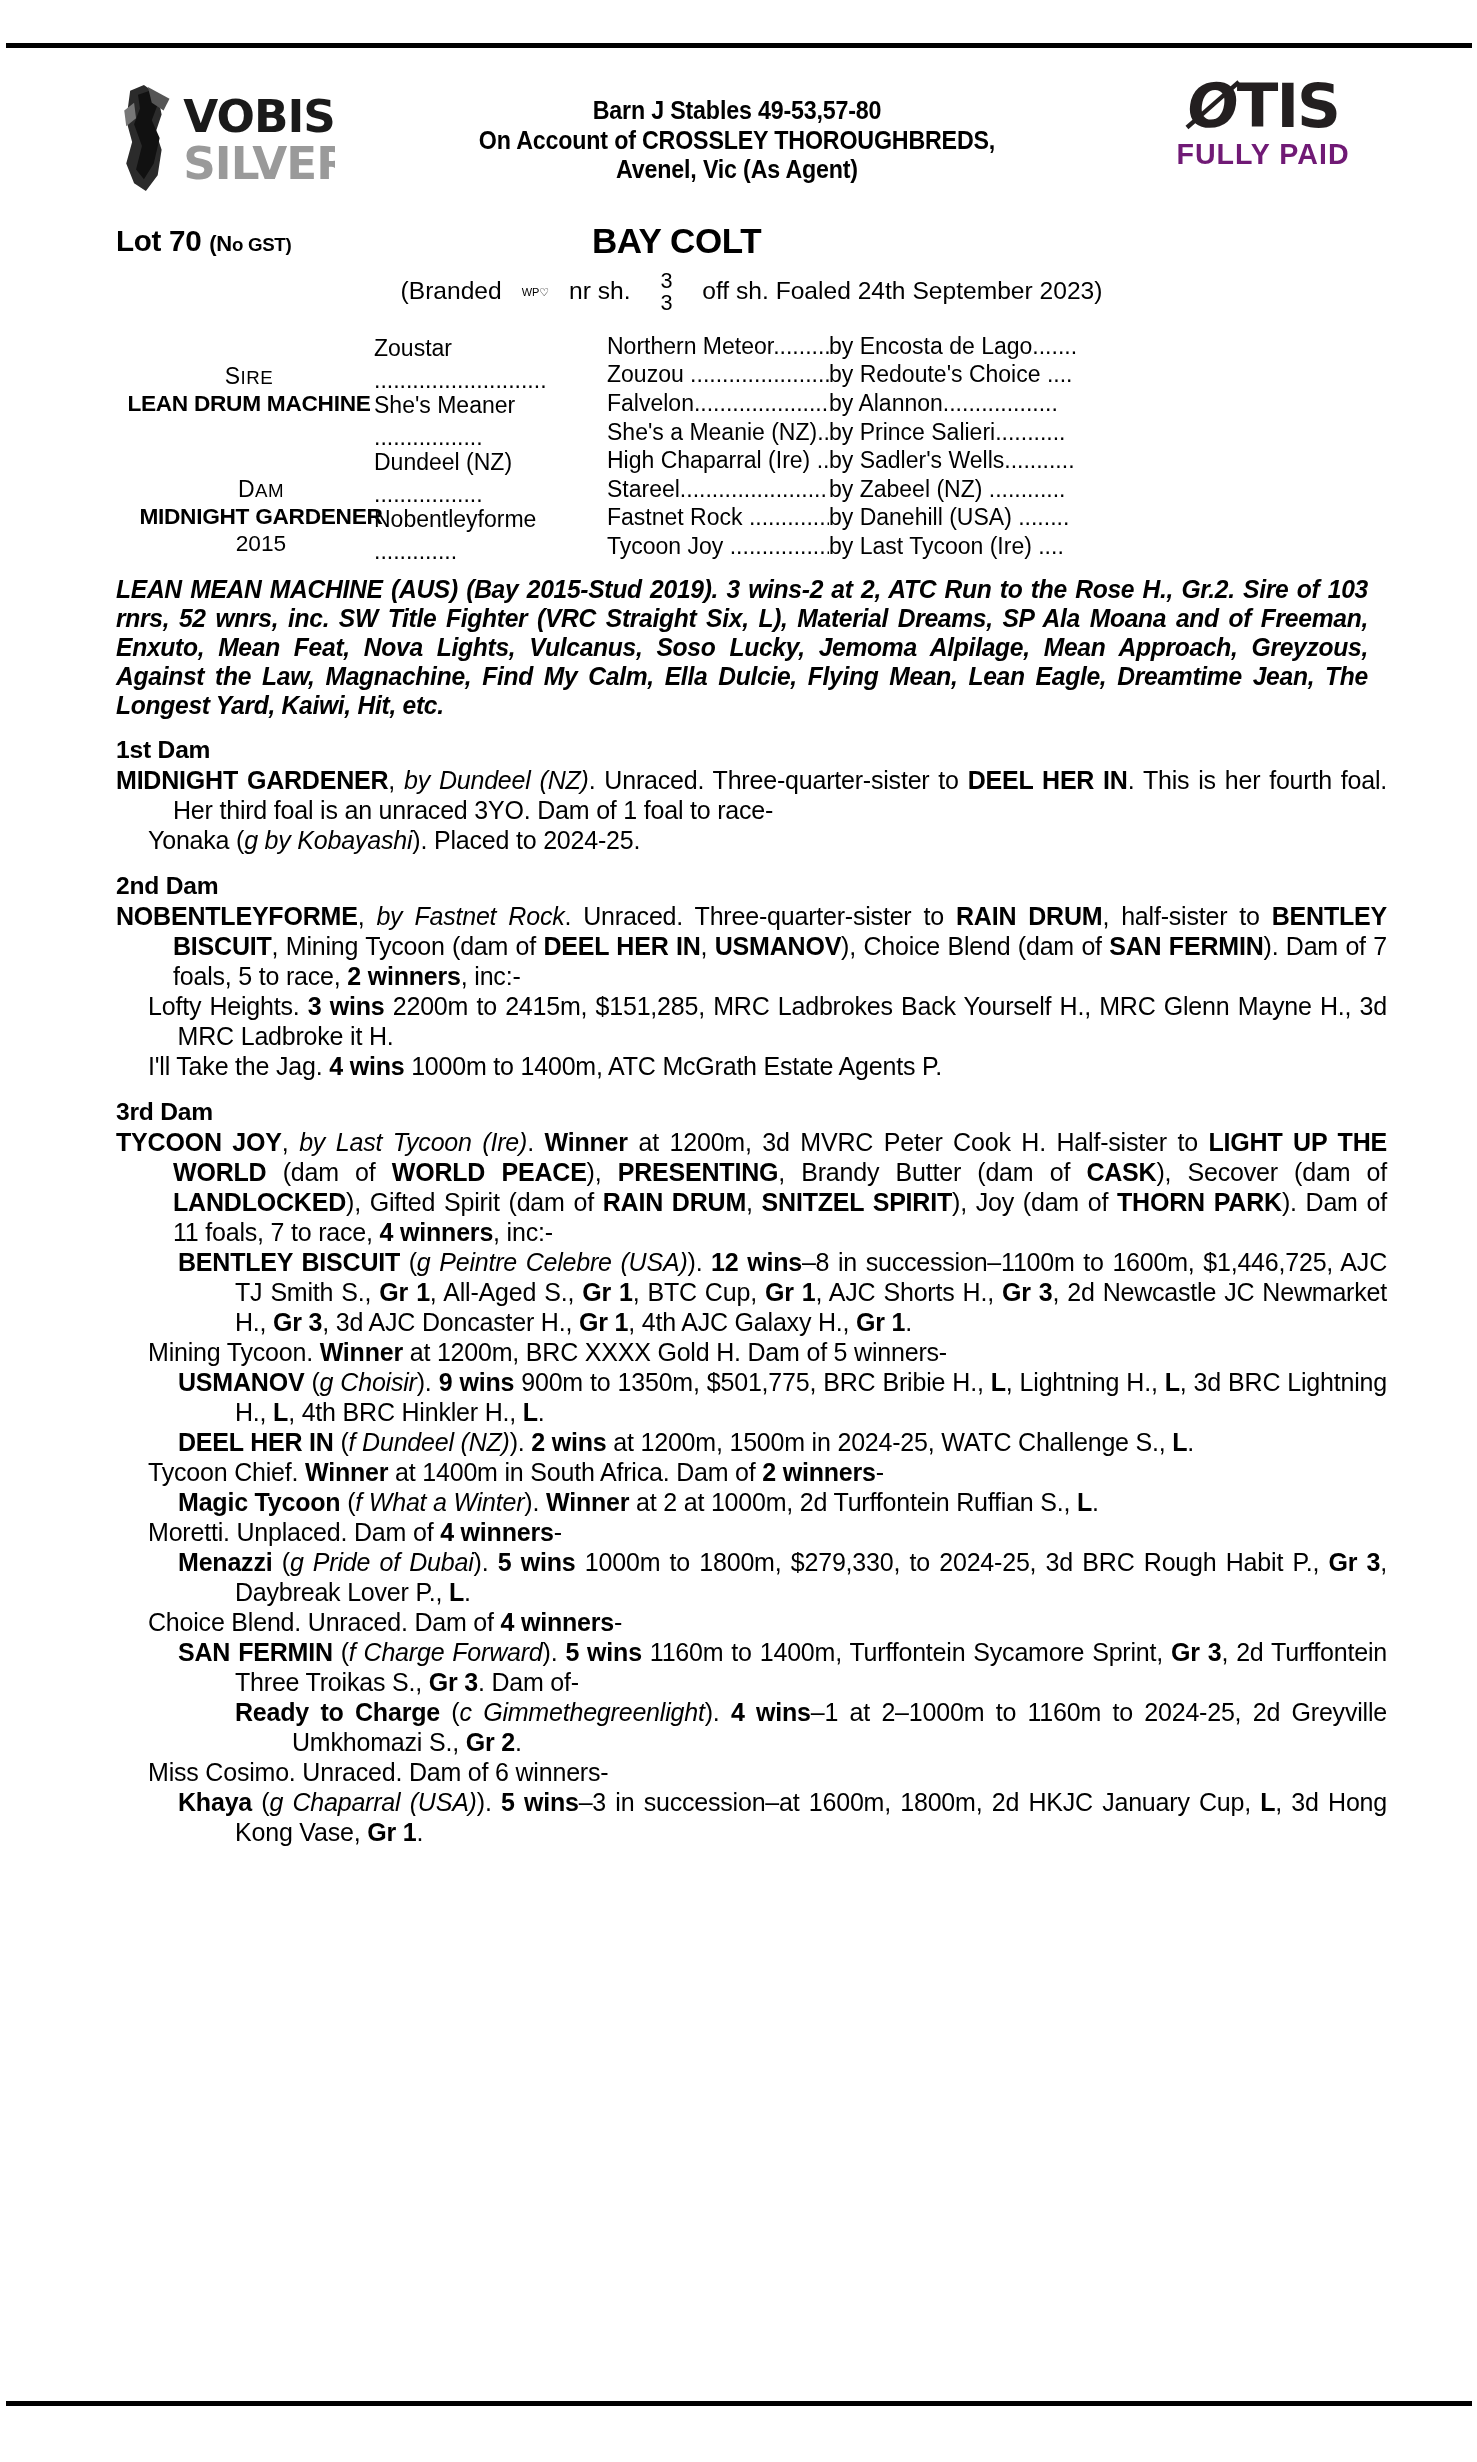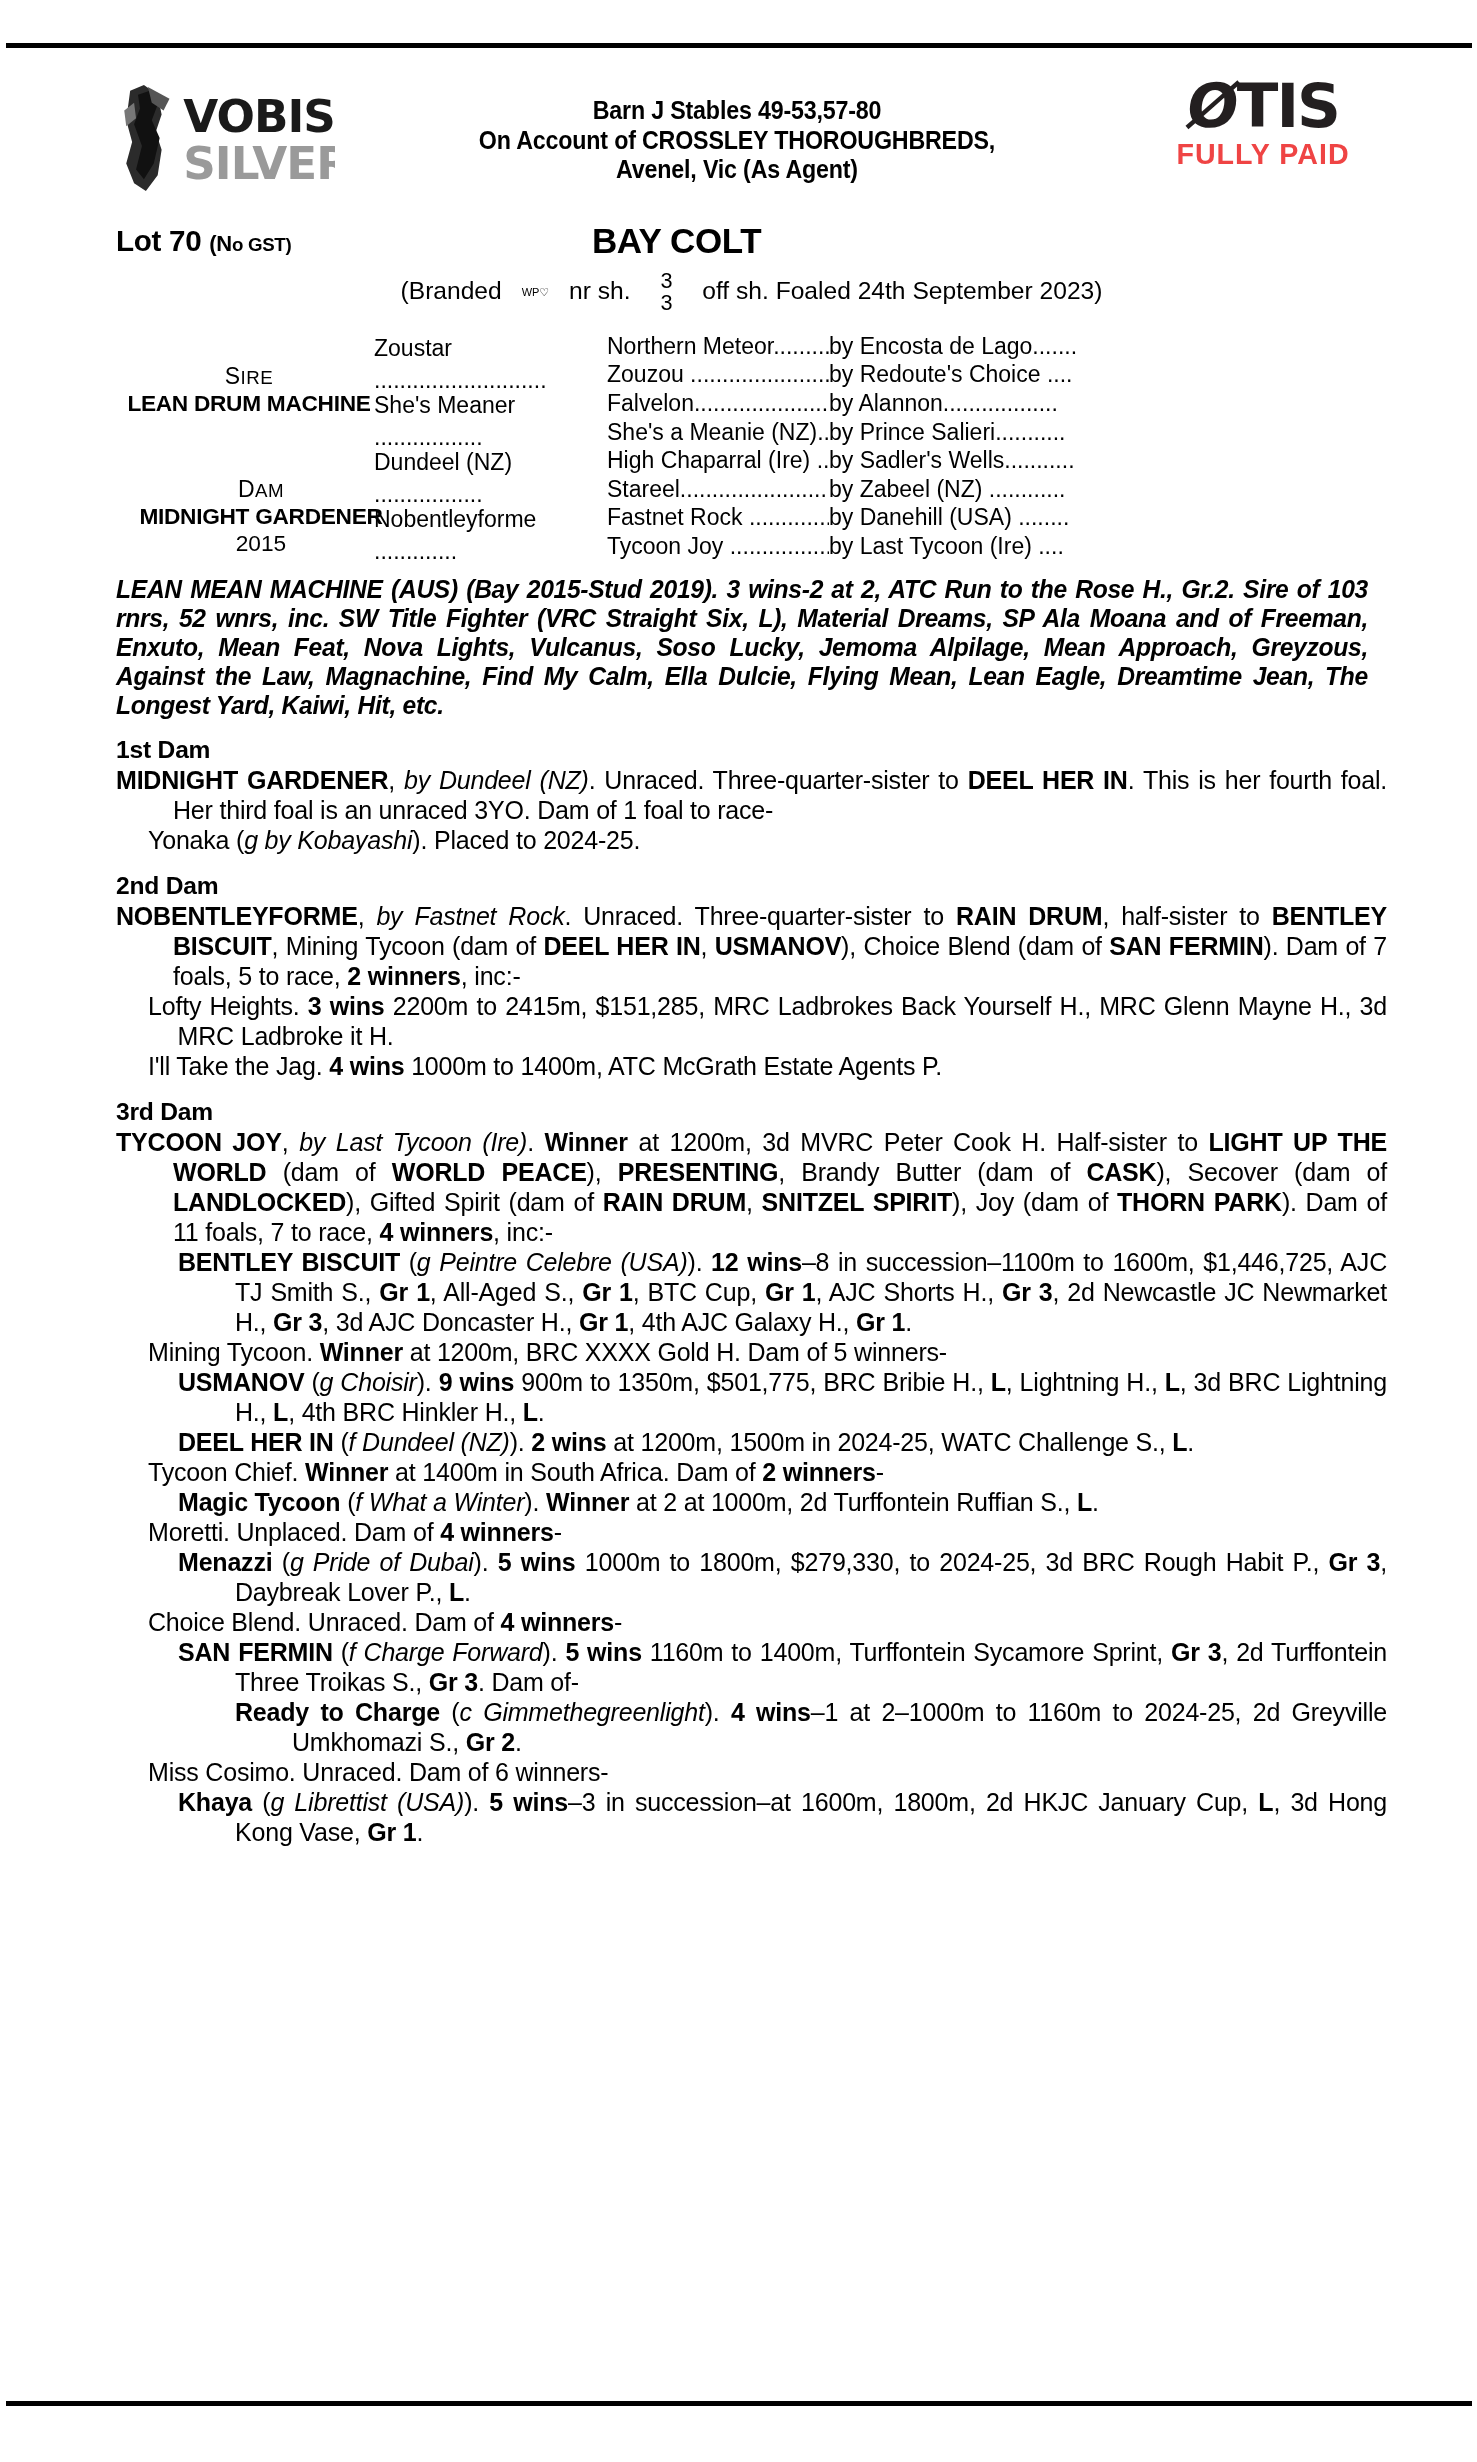--- a/index.html
+++ b/index.html
@@ -90,21 +90,21 @@
   }
   .otis-mark .oslash {
     display: inline-block;
     transform: skewX(-8deg);
   }
   .otis-sub {
     font-size: 28.6px;
     font-weight: bold;
     letter-spacing: 1px;
     line-height: 33px;
-    color: #ef4444;
+    color: #701a75;
     margin-top: 2px;
   }
 
   
   .lotline {
     position: relative;
     height: 45px;
   }
   .lot-label {
     position: absolute;
@@ -369,18 +369,18 @@
         <div class="p ind2"><span class="hang2"><b>USMANOV</b> (<i>g Choisir</i>). <b>9 wins</b> 900m to 1350m, $501,775, BRC Bribie H., <b>L</b>, Lightning H., <b>L</b>, 3d BRC Lightning H., <b>L</b>, 4th BRC Hinkler H., <b>L</b>.</span></div>
         <div class="p ind2"><span class="hang2"><b>DEEL HER IN</b> (<i>f Dundeel (NZ)</i>). <b>2 wins</b> at 1200m, 1500m in 2024-25, WATC Challenge S., <b>L</b>.</span></div>
         <div class="p ind1"><span class="hang2">Tycoon Chief. <b>Winner</b> at 1400m in South Africa. Dam of <b>2 winners</b>-</span></div>
         <div class="p ind2"><span class="hang2"><b>Magic Tycoon</b> (<i>f What a Winter</i>). <b>Winner</b> at 2 at 1000m, 2d Turffontein Ruffian S., <b>L</b>.</span></div>
         <div class="p ind1"><span class="hang2">Moretti. Unplaced. Dam of <b>4 winners</b>-</span></div>
         <div class="p ind2"><span class="hang2"><b>Menazzi</b> (<i>g Pride of Dubai</i>). <b>5 wins</b> 1000m to 1800m, $279,330, to 2024-25, 3d BRC Rough Habit P., <b>Gr 3</b>, Daybreak Lover P., <b>L</b>.</span></div>
         <div class="p ind1"><span class="hang2">Choice Blend. Unraced. Dam of <b>4 winners</b>-</span></div>
         <div class="p ind2"><span class="hang2"><b>SAN FERMIN</b> (<i>f Charge Forward</i>). <b>5 wins</b> 1160m to 1400m, Turffontein Sycamore Sprint, <b>Gr 3</b>, 2d Turffontein Three Troikas S., <b>Gr 3</b>. Dam of-</span></div>
         <div class="p ind2" style="padding-left: 144px;"><span class="hang2"><b>Ready to Charge</b> (<i>c Gimmethegreenlight</i>). <b>4 wins</b>–1 at 2–1000m to 1160m to 2024-25, 2d Greyville Umkhomazi S., <b>Gr 2</b>.</span></div>
         <div class="p ind1"><span class="hang2">Miss Cosimo. Unraced. Dam of 6 winners-</span></div>
-        <div class="p ind2"><span class="hang2"><b>Khaya</b> (<i>g Librettist (USA)</i>). <b>5 wins</b>–3 in succession–at 1600m, 1800m, 2d HKJC January Cup, <b>L</b>, 3d Hong Kong Vase, <b>Gr 1</b>.</span></div>
+        <div class="p ind2"><span class="hang2"><b>Khaya</b> (<i>g Chaparral (USA)</i>). <b>5 wins</b>–3 in succession–at 1600m, 1800m, 2d HKJC January Cup, <b>L</b>, 3d Hong Kong Vase, <b>Gr 1</b>.</span></div>
       </div>
 
   </div>
 </div>
 
 
 </body></html>

